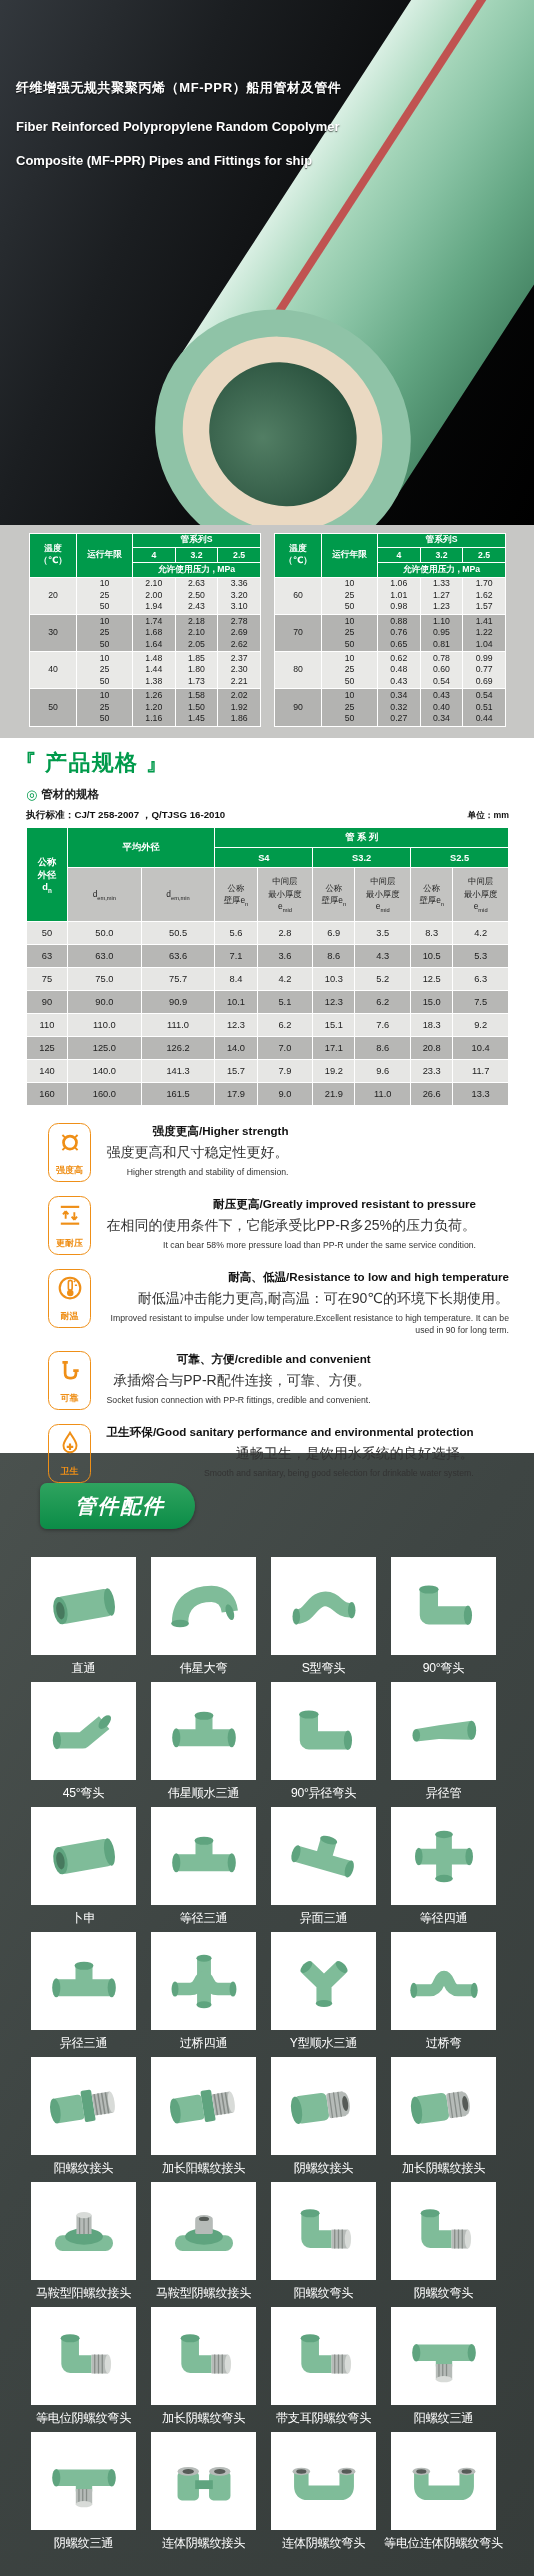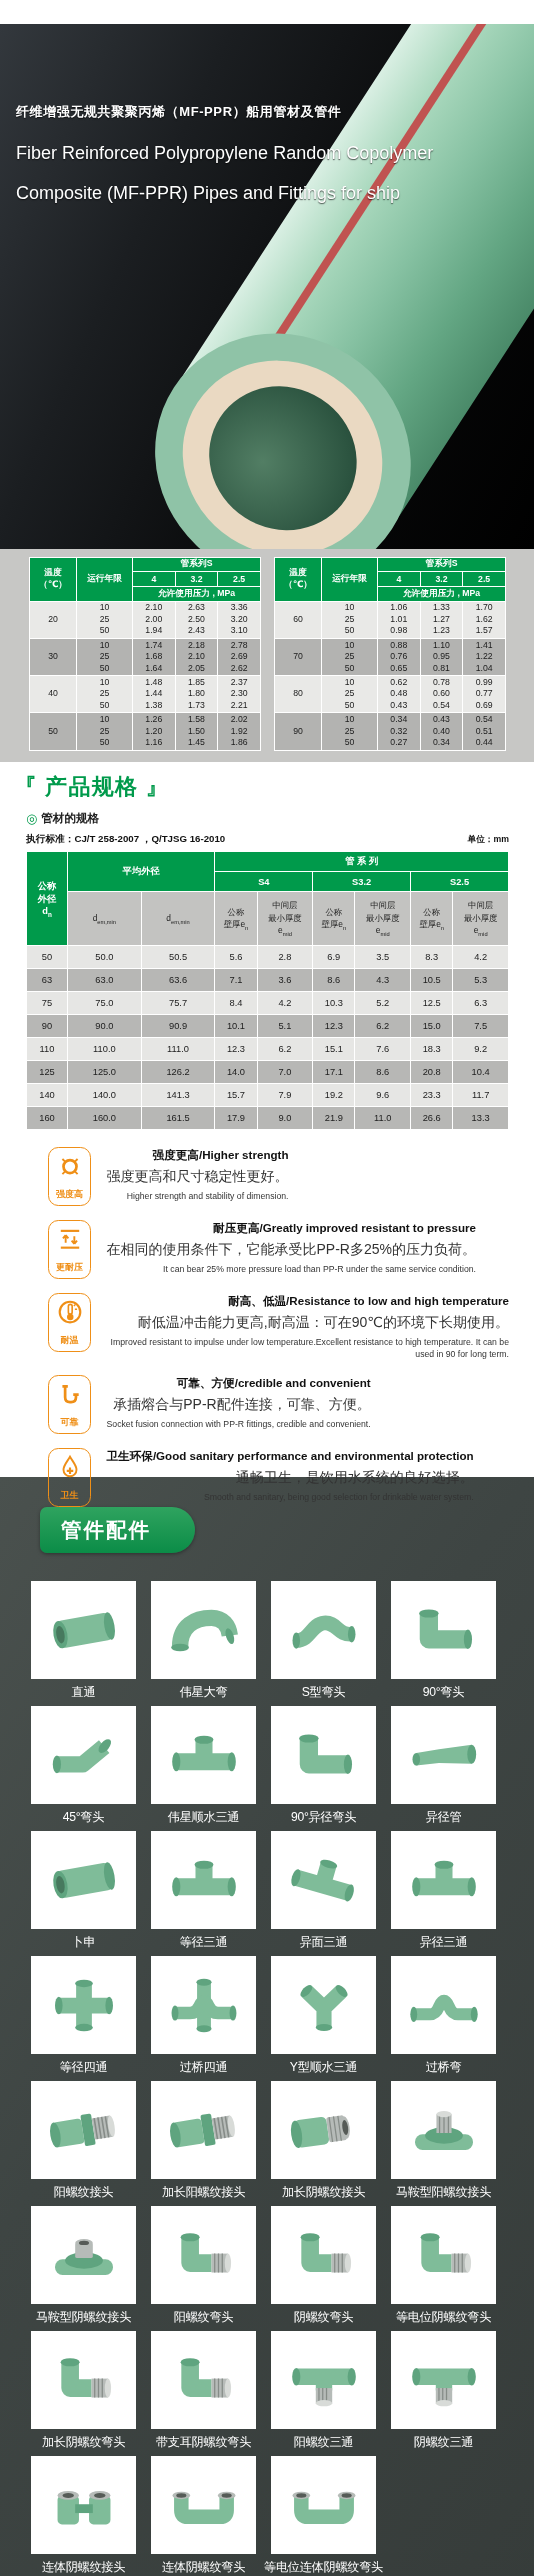--- a/index.html
+++ b/index.html
@@ -1,33 +1,33 @@
 <!DOCTYPE html>
 <html style="--accent-green: #009a4b; --banner-green: #1d9a55; --feature-orange: #ef8f17; --dark-section-bg: #3f4644; --fitting-green: #7fbc99; --pipe-red-stripe: #c24848; --row-light: #e9e9e7; --row-dark: #b3b3b1;font-size:10.3px"><head>
 <meta charset="utf-8">
 <style>
   html,body{margin:0;padding:0;background:#888;}
   *{box-sizing:border-box;}
   .page{width:535px;height:2576px;margin:0 auto;background:#fff;overflow:hidden;position:relative;
         font-family:"Liberation Sans","DejaVu Sans",sans-serif;}
   
   .hero{position:relative;height:525px;overflow:hidden;
-        background:linear-gradient(115deg,#33383d 0%,#1b1e21 30%,#0a0b0c 60%,#000 100%);margin-top:24px;}
+        background:linear-gradient(115deg,#33383d 0%,#1b1e21 30%,#0a0b0c 60%,#000 100%);}
   .pipe{position:absolute;width:631px;height:258px;right:-174px;top:135px;
         transform:rotate(-57deg);transform-origin:50% 50%;}
   .pipe-body{position:absolute;inset:0;border-radius:129px 19.3px 19.3px 129px;
         background:linear-gradient(to bottom,#d9efe3 0%,#a9d8bd 22%,#86c1a2 48%,#63a683 75%,#4a8a69 100%);}
   .pipe-stripe{position:absolute;left:77px;right:0;top:55px;height:7.7px;background:var(--pipe-red-stripe,#c24848);opacity:.92;}
   .pipe-end{position:absolute;left:-10.3px;top:-1.3px;width:245px;height:260px;border-radius:50%;
         background:#8fc3a7;display:flex;align-items:center;justify-content:center;}
   .pipe-ring{width:78%;height:78%;border-radius:50%;background:#ead9c2;display:flex;align-items:center;justify-content:center;}
   .pipe-hole{width:74%;height:74%;border-radius:50%;background:radial-gradient(circle at 40% 40%,#527e64,#2c5440 70%,#1e3d2e);}
   .hero-text{position:absolute;left:16px;top:79px;color:#fff;z-index:3;text-shadow:0 0.6px 1.3px rgba(0,0,0,.7);}
   .t-cn{font-size:13px;font-weight:700;letter-spacing:0.6px;margin-bottom:22px;}
-  .t-en{font-size:18px;font-weight:400;letter-spacing:0;margin-bottom:19.3px;}
+  .t-en{font-size:13px;font-weight:700;letter-spacing:0;margin-bottom:19.3px;}
   
   .band{height:213px;background:#c7c7c5;display:flex;gap:13px;padding:7.7px 29px 0 29px;}
   .ptable{border-collapse:separate;border-spacing:1.3px;background:#fff;height:194px;flex:1;}
   .ptable th,.ptable td{text-align:center;vertical-align:middle;padding:0.6px 1.3px;}
   .ptable th.g{background:var(--accent-green,#009a4b);color:#fff;font-size:8.7px;font-weight:700;}
   .ptable th.s{height:14px;}
   .ptable td{font-size:8.7px;color:#1c1c1c;line-height:1.32;}
   .ptable tr.lt td{background:var(--row-light,#e9e9e7);}
   .ptable tr.dk td{background:var(--row-dark,#b3b3b1);}
   
@@ -52,22 +52,22 @@
   .fi{flex:0 0 43px;height:59px;border:1.9px solid var(--feature-orange,#ef8f17);border-radius:10.3px;
       display:flex;flex-direction:column;align-items:center;justify-content:space-between;padding:4.5px 1.3px 3.9px 1.3px;}
   .fi-badge{color:var(--feature-orange,#ef8f17);font-size:9px;font-weight:700;white-space:nowrap;}
   .ftext{padding-top:1.3px;text-align:right;}
   .ftitle{font-size:11.6px;font-weight:700;color:#111;margin-bottom:4.5px;}
   .fcn{font-size:14px;color:#333;margin-bottom:3.9px;}
   .fen{font-size:8.7px;color:#333;max-width:412px;line-height:1.45;}
   
   .fittings{height:1124px;background:linear-gradient(125deg,#4a514e 0%,#3e4543 40%,#363c3a 100%);padding-top:30px;}
   .banner{width:155px;height:46px;margin-left:40px;border-radius:9px 30px 30px 9px;
-      background:linear-gradient(180deg,#2fa35f,#0b8c47);display:flex;align-items:center;padding-left:21px;
-      box-shadow:0 1.3px 3.9px rgba(0,0,0,.35);}
+      background:linear-gradient(180deg,#2fa35f,#0b8c47);display:flex;align-items:center;padding-left:35px;
+      box-shadow:0 1.3px 3.9px rgba(0,0,0,.35);font-style:italic;}
   .banner span{color:#fff;font-size:20.6px;font-weight:700;letter-spacing:1.9px;}
   .fit-grid{display:grid;grid-template-columns:repeat(4,105px);column-gap:15px;padding:0 31px;margin-top:28px;}
   .fit-card{width:105px;}
   .fit-img{height:98px;background:#fff;display:flex;align-items:center;justify-content:center;overflow:hidden;}
   .fit-label{height:27px;display:flex;align-items:center;justify-content:center;color:#fff;font-size:12.2px;
       letter-spacing:-0.3px;white-space:nowrap;}
 </style>
 </head>
 <body>
 
@@ -332,21 +332,21 @@
                 <path d="M7 9 h34" stroke="#ef8f17" stroke-width="4"></path>
                 <path d="M16 31 V17 M16 17 l-5 6 M16 17 l5 6" stroke="#ef8f17" stroke-width="3.5" fill="none"></path>
                 <path d="M32 19 v14 M32 33 l-5-6 M32 33 l5-6" stroke="#ef8f17" stroke-width="3.5" fill="none"></path>
                 <path d="M7 40 h34" stroke="#ef8f17" stroke-width="4"></path>
               </svg></span>
       <span class="fi-badge">更耐压</span>
     </div>
     <div class="ftext">
       <div class="ftitle">耐压更高/Greatly improved resistant to pressure</div>
       <div class="fcn">在相同的使用条件下，它能承受比PP-R多25%的压力负荷。</div>
-      <div class="fen">It can bear 25% more pressure load than PP-R under the same service condition.</div>
+      <div class="fen">It can bear 58% more pressure load than PP-R under the same service condition.</div>
     </div>
   </div>
   <div class="feature">
     <div class="fi">
       <span><svg viewBox="0 0 48 48" width="26" height="26">
                 <circle cx="24" cy="24" r="19" fill="none" stroke="#ef8f17" stroke-width="4"></circle>
                 <rect x="21" y="10" width="7" height="18" rx="3.5" fill="none" stroke="#ef8f17" stroke-width="3"></rect>
                 <circle cx="24.5" cy="33" r="6" fill="#ef8f17"></circle>
                 <path d="M31 13 l3-3 M33 19 h4" stroke="#ef8f17" stroke-width="2.5"></path>
               </svg></span>
@@ -511,39 +511,39 @@
                 <ellipse cx="104" cy="58" rx="6.5" ry="14" fill="#5fa47f"></ellipse>
                 <ellipse cx="60" cy="23" rx="14" ry="6" fill="#5fa47f"></ellipse>
               </g>
             </svg>
           </div>
     <div class="fit-label">异面三通</div>
   </div>
   <div class="fit-card">
     <div class="fit-img">
             <svg viewBox="0 0 120 100" width="76" height="63">
-              <path d="M16 60 H104 M60 60 V26" fill="none" stroke="#7fbc99" stroke-width="27"></path>
-              <ellipse cx="16" cy="60" rx="6.5" ry="15" fill="#5fa47f"></ellipse>
-              <ellipse cx="104" cy="60" rx="6.5" ry="15" fill="#5fa47f"></ellipse>
-              <ellipse cx="60" cy="25" rx="15" ry="6.5" fill="#5fa47f"></ellipse>
-            </svg>
-          </div>
-    <div class="fit-label">异径三通</div>
-  </div>
-  <div class="fit-card">
-    <div class="fit-img">
-            <svg viewBox="0 0 120 100" width="76" height="63">
               <path d="M60 16 V84 M20 50 H100" fill="none" stroke="#7fbc99" stroke-width="25"></path>
               <ellipse cx="60" cy="15" rx="14" ry="6" fill="#5fa47f"></ellipse>
               <ellipse cx="60" cy="85" rx="14" ry="6" fill="#5fa47f"></ellipse>
               <ellipse cx="20" cy="50" rx="6" ry="14" fill="#5fa47f"></ellipse>
               <ellipse cx="100" cy="50" rx="6" ry="14" fill="#5fa47f"></ellipse>
             </svg>
           </div>
     <div class="fit-label">等径四通</div>
+  </div>
+  <div class="fit-card">
+    <div class="fit-img">
+            <svg viewBox="0 0 120 100" width="76" height="63">
+              <path d="M16 60 H104 M60 60 V26" fill="none" stroke="#7fbc99" stroke-width="27"></path>
+              <ellipse cx="16" cy="60" rx="6.5" ry="15" fill="#5fa47f"></ellipse>
+              <ellipse cx="104" cy="60" rx="6.5" ry="15" fill="#5fa47f"></ellipse>
+              <ellipse cx="60" cy="25" rx="15" ry="6.5" fill="#5fa47f"></ellipse>
+            </svg>
+          </div>
+    <div class="fit-label">异径三通</div>
   </div>
   <div class="fit-card">
     <div class="fit-img">
             <svg viewBox="0 0 120 100" width="76" height="63">
               <path d="M60 14 V86" stroke="#7fbc99" stroke-width="22" fill="none"></path>
               <path d="M14 62 H38 Q48 62 53 51 Q60 36 67 51 Q72 62 82 62 H106" fill="none" stroke="#7fbc99" stroke-width="20"></path>
               <ellipse cx="60" cy="13" rx="12" ry="5.5" fill="#5fa47f"></ellipse>
               <ellipse cx="60" cy="87" rx="12" ry="5.5" fill="#5fa47f"></ellipse>
               <ellipse cx="14" cy="62" rx="5.5" ry="12" fill="#5fa47f"></ellipse>
               <ellipse cx="106" cy="62" rx="5.5" ry="12" fill="#5fa47f"></ellipse>
@@ -608,20 +608,35 @@
               <g transform="rotate(-8 60 50)">
                 <rect x="14" y="28" width="52" height="44" rx="8" fill="#7fbc99"></rect>
                 <ellipse cx="16" cy="50" rx="8.5" ry="22" fill="#5fa47f"></ellipse>
                 <rect x="66" y="30" width="28" height="40" rx="4" fill="#b6bbb8"></rect>
                 <path d="M71 30 v40 M78 30 v40 M85 30 v40" stroke="#868c88" stroke-width="2"></path>
                 <ellipse cx="94" cy="50" rx="7" ry="18" fill="#b6bbb8"></ellipse>
                 <ellipse cx="94" cy="50" rx="4.5" ry="12" fill="#565b57"></ellipse>
               </g>
             </svg>
           </div>
+    <div class="fit-label">阴螺纹接头</div>
+  </div>
+  <div class="fit-card">
+    <div class="fit-img">
+            <svg viewBox="0 0 120 100" width="76" height="63">
+              <g transform="rotate(-8 60 50)">
+                <rect x="14" y="28" width="52" height="44" rx="8" fill="#7fbc99"></rect>
+                <ellipse cx="16" cy="50" rx="8.5" ry="22" fill="#5fa47f"></ellipse>
+                <rect x="66" y="30" width="28" height="40" rx="4" fill="#b6bbb8"></rect>
+                <path d="M71 30 v40 M78 30 v40 M85 30 v40" stroke="#868c88" stroke-width="2"></path>
+                <ellipse cx="94" cy="50" rx="7" ry="18" fill="#b6bbb8"></ellipse>
+                <ellipse cx="94" cy="50" rx="4.5" ry="12" fill="#565b57"></ellipse>
+              </g>
+            </svg>
+          </div>
     <div class="fit-label">加长阴螺纹接头</div>
   </div>
   <div class="fit-card">
     <div class="fit-img">
             <svg viewBox="0 0 120 100" width="76" height="63">
               <rect x="14" y="56" width="92" height="25" rx="12" fill="#7fbc99"></rect>
               <ellipse cx="60" cy="58" rx="30" ry="13" fill="#5fa47f"></ellipse>
               <rect x="48" y="24" width="24" height="30" fill="#b6bbb8"></rect>
               <path d="M53 24 v30 M60 24 v30 M67 24 v30" stroke="#868c88" stroke-width="2"></path>
               <ellipse cx="60" cy="24" rx="12" ry="5" fill="#d8dbd8"></ellipse>

